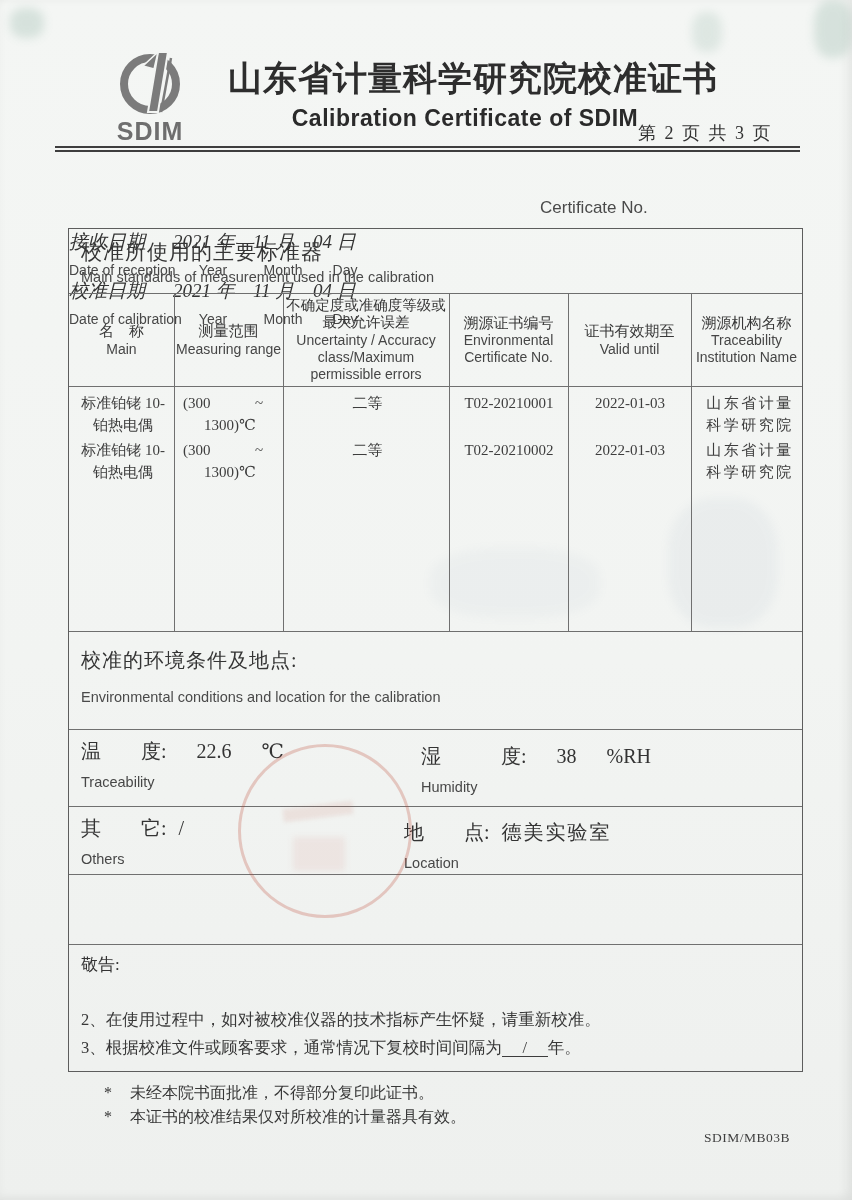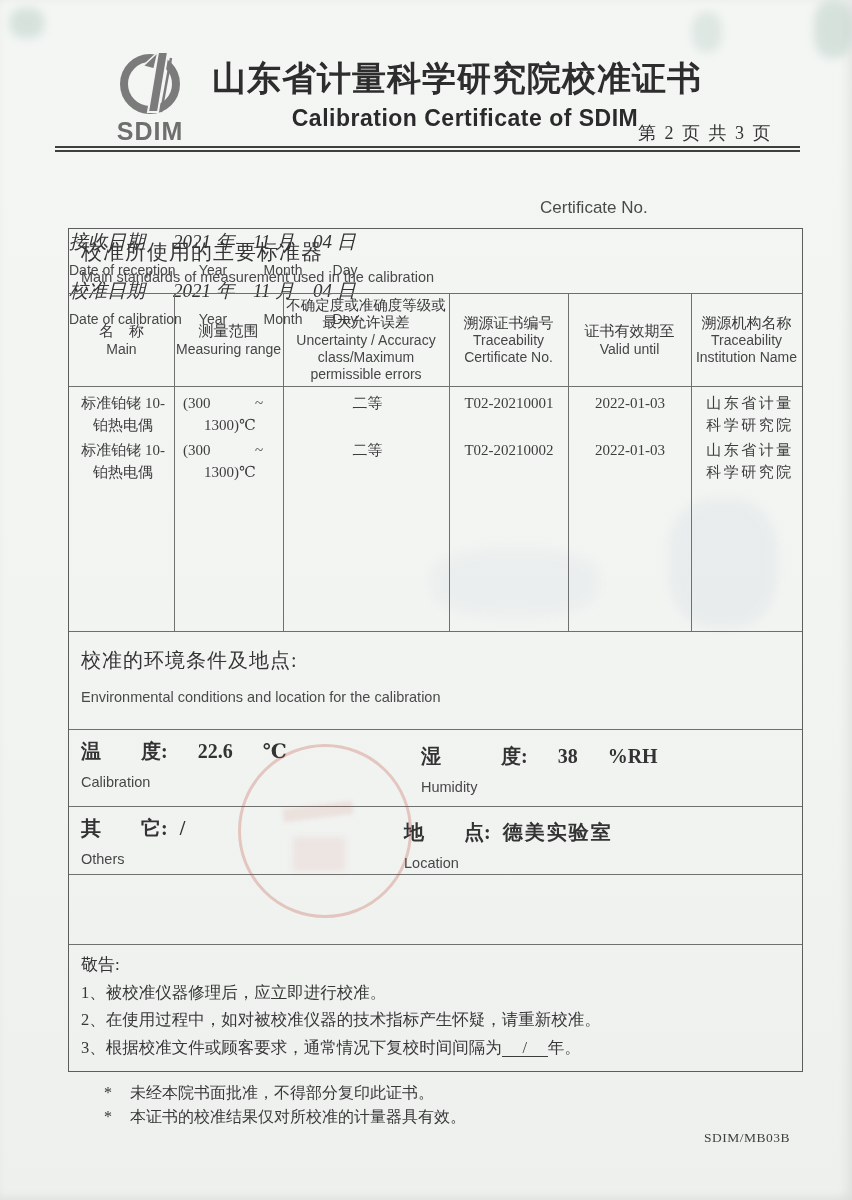--- a/index.html
+++ b/index.html
@@ -7,21 +7,21 @@
     position:relative;width:852px;height:1200px;margin:0 auto;overflow:hidden;
     background:linear-gradient(180deg,#f4f6f4 0%,#f2f4f2 55%,#eef0ee 100%);
     box-shadow:inset -7px 0 10px rgba(0,0,0,.045), inset 0 -5px 8px rgba(0,0,0,.03);
     font-family:"Liberation Serif","DejaVu Serif",serif;color:#3c3c3c;
   }
   .abs{position:absolute;}
   .sans{font-family:"Liberation Sans","DejaVu Sans",sans-serif;}
 
   
   #logo{left:98px;top:50px;width:118px;height:94px;}
-  #title-cn{left:212px;top:56px;width:506px;text-align:left;font-size:34px;font-weight:bold;
+  #title-cn{left:212px;top:56px;width:506px;text-align:right;font-size:34px;font-weight:bold;
             color:#2d2d2d;letter-spacing:1px;white-space:nowrap;}
   #title-en{left:212px;top:105px;width:506px;text-align:center;font-size:23px;font-weight:bold;
             color:#2a2a2a;letter-spacing:.5px;}
   #page-info{left:638px;top:121px;width:150px;font-size:18px;letter-spacing:2px;color:#333;}
   #header-rule{left:55px;top:146px;width:745px;height:2px;
                border-top:2.5px solid #3e3e3e;border-bottom:2px solid #3e3e3e;}
   #cert-no-line{left:508px;top:158px;font-size:21px;color:#2e2e2e;letter-spacing:.5px;white-space:nowrap;}
   #cert-no-line .val{margin-left:8px;}
   #cert-no-en{left:540px;top:198px;font-size:17px;color:#4a4a4a;}
 
@@ -53,21 +53,21 @@
   .td.inst{letter-spacing:2.5px;padding-right:2px;}
   .range-l1{display:flex;justify-content:space-between;padding-right:14px;}
 
   
   #env-title{left:12px;top:418px;font-size:20px;}
   #env-sub{left:12px;top:460px;}
   .hline{position:absolute;left:0;width:733px;height:1px;background:#707070;}
   #hl-env{top:500px;} #hl-temp{top:577px;} #hl-oth{top:645px;} #hl-date{top:715px;}
 
   .meas{position:absolute;}
-  .meas .l1{font-size:20px;color:#333;display:flex;align-items:baseline;white-space:nowrap;font-weight:bold;}
+  .meas .l1{font-size:20px;color:#333;display:flex;align-items:baseline;white-space:nowrap;}
   .meas .l1 .mval{margin-left:30px;}
   .meas .l1 .munit{margin-left:30px;}
   .meas .l2{font-size:14.5px;color:#474747;margin-top:9px;}
   #grp-temp{left:12px;top:509px;}
   #grp-hum{left:352px;top:514px;}
   #grp-oth{left:12px;top:586px;}
   #grp-loc{left:335px;top:590px;}
   #grp-oth .l1 .mval,#grp-loc .l1 .mval{margin-left:12px;letter-spacing:2px;}
 
   .date-grid{display:grid;grid-template-columns:104px 80px 60px 64px;row-gap:7px;}
@@ -152,21 +152,21 @@
         <div class="th">
           <span class="cn">测量范围</span>
           <span class="en">Measuring range</span>
         </div>
         <div class="th th3">
           <span class="cn">不确定度或准确度等级或最大允许误差</span>
           <span class="en">Uncertainty / Accuracy class/Maximum permissible errors</span>
         </div>
         <div class="th">
           <span class="cn">溯源证书编号</span>
-          <span class="en">Traceability Certificate No.</span>
+          <span class="en">Environmental Certificate No.</span>
         </div>
         <div class="th">
           <span class="cn">证书有效期至</span>
           <span class="en">Valid until</span>
         </div>
         <div class="th">
           <span class="cn">溯源机构名称</span>
           <span class="en">Traceability Institution Name</span>
         </div>
       </div>
@@ -206,21 +206,21 @@
     <div class="abs sec-title" id="env-title">校准的环境条件及地点:</div>
     <div class="abs sec-sub sans" id="env-sub">Environmental conditions and location for the calibration</div>
     <div class="hline" id="hl-env"></div>
 
     <div class="meas" id="grp-temp">
       <div class="l1">
         <span>温　　度:</span>
         <span class="mval">22.6</span>
         <span class="munit">℃</span>
       </div>
-      <div class="l2 sans">Calibration</div>
+      <div class="l2 sans">Traceability</div>
     </div>
     <div class="meas" id="grp-hum">
       <div class="l1">
         <span>湿　　　度:</span>
         <span class="mval">38</span>
         <span class="munit">%RH</span>
       </div>
       <div class="l2 sans">Humidity</div>
     </div>
     <div class="hline" id="hl-temp"></div>
@@ -257,21 +257,20 @@
       <span class="cn">11 月</span>
       <span class="cn">04 日</span>
       <span class="en">Date of calibration</span>
       <span class="en c">Year</span>
       <span class="en c">Month</span>
       <span class="en c">Day</span>
     </div>
     <div class="hline" id="hl-date"></div>
 
     <div class="abs" id="notice-title">敬告:</div>
-    <div class="abs notice-item" id="ni-1">1、被校准仪器修理后，应立即进行校准。</div>
     <div class="abs notice-item" id="ni-2">2、在使用过程中，如对被校准仪器的技术指标产生怀疑，请重新校准。</div>
     <div class="abs notice-item" id="ni-3">
       <span>3、根据校准文件或顾客要求，通常情况下复校时间间隔为</span><span class="blank">/</span><span>年。</span>
     </div>
   </div>
 
   <div class="abs" id="stamp">
     <div class="m1"></div>
     <div class="m2"></div>
   </div>

